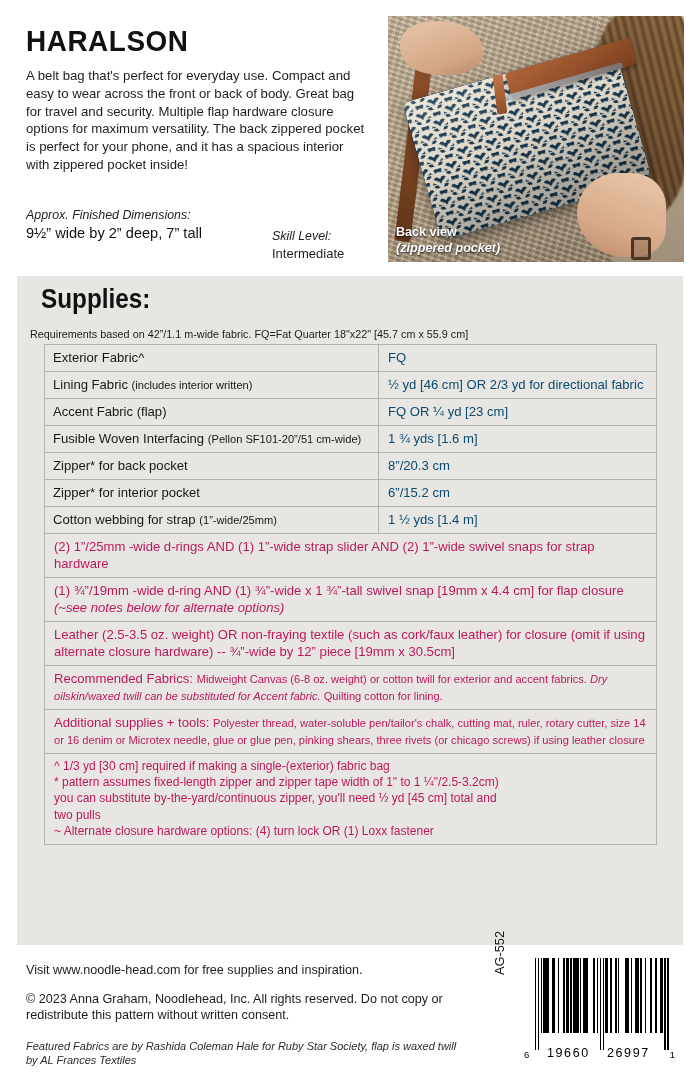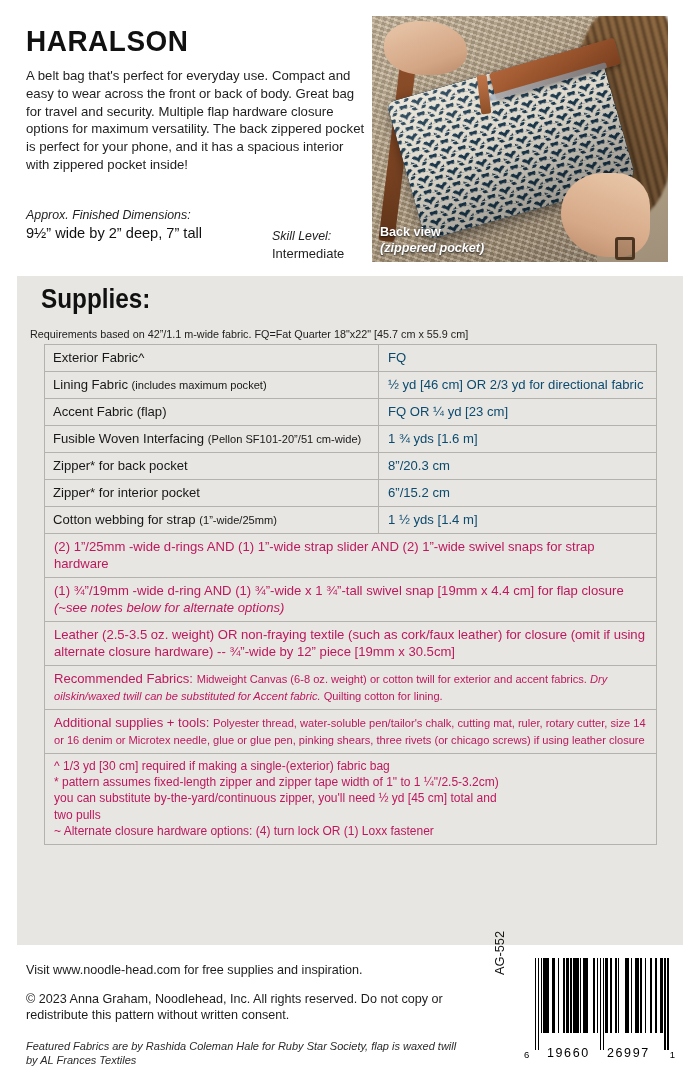--- a/index.html
+++ b/index.html
@@ -29,21 +29,21 @@
   .specs { position: absolute; left: 26px; top: 207px; width: 350px; }
   .spec-col-a { position: absolute; left: 0; top: 0; width: 248px; }
   .spec-col-b { position: absolute; left: 246px; top: 0; width: 110px; margin-top: 21px; }
   .spec-label { font-size: 12.4px; font-style: italic; color: #1e1e1e; line-height: 1.3; }
   .spec-main { font-size: 14.6px; color: #111; line-height: 1.35; margin-top: 1px; }
   .spec-sub { font-size: 11.2px; color: #222; line-height: 1.3; margin-top: 1px; }
   .spec-plain { font-size: 13px; color: #1e1e1e; line-height: 1.35; margin-top: 1px; }
 
   
   .photo-wrap {
-    position: absolute; left: 372px; top: 16px; width: 296px; height: 246px;
+    position: absolute; left: 388px; top: 16px; width: 296px; height: 246px;
     overflow: hidden; background: #cfc8c0;
   }
   .photo { position: absolute; inset: 0; overflow: hidden; }
   .ph-bg {
     position: absolute; inset: 0;
     background:
       radial-gradient(ellipse 120% 90% at 85% 8%, #e8e7e3 0%, #ddd9d2 35%, rgba(221,217,210,0) 60%),
       linear-gradient(160deg, #cdbfa8 0%, #b9a88d 45%, #a0907a 100%);
   }
   
@@ -268,21 +268,21 @@
     <div class="req-note">Requirements based on 42”/1.1 m-wide fabric. FQ=Fat Quarter 18"x22" [45.7 cm x 55.9 cm]</div>
 
     <div class="table">
 
       <div class="trow">
         <div class="c-left"><span>Exterior Fabric^</span></div>
         <div class="c-right">FQ</div>
       </div>
 
       <div class="trow">
-        <div class="c-left"><span>Lining Fabric </span><span class="small">(includes maximum pocket)</span></div>
+        <div class="c-left"><span>Lining Fabric </span><span class="small">(includes interior written)</span></div>
         <div class="c-right">½ yd [46 cm] OR 2/3 yd for directional fabric</div>
       </div>
 
       <div class="trow">
         <div class="c-left"><span>Accent Fabric (flap)</span></div>
         <div class="c-right">FQ OR ¼ yd [23 cm]</div>
       </div>
 
       <div class="trow">
         <div class="c-left"><span>Fusible Woven Interfacing </span><span class="small">(Pellon SF101-20”/51 cm-wide)</span></div>

